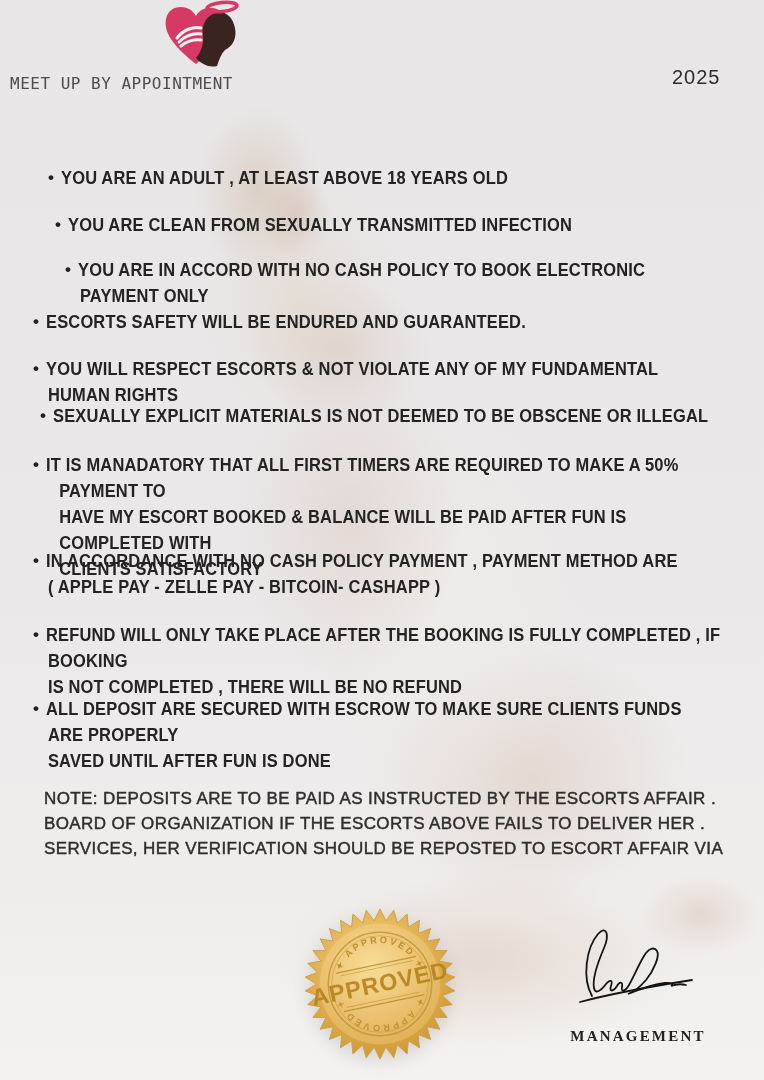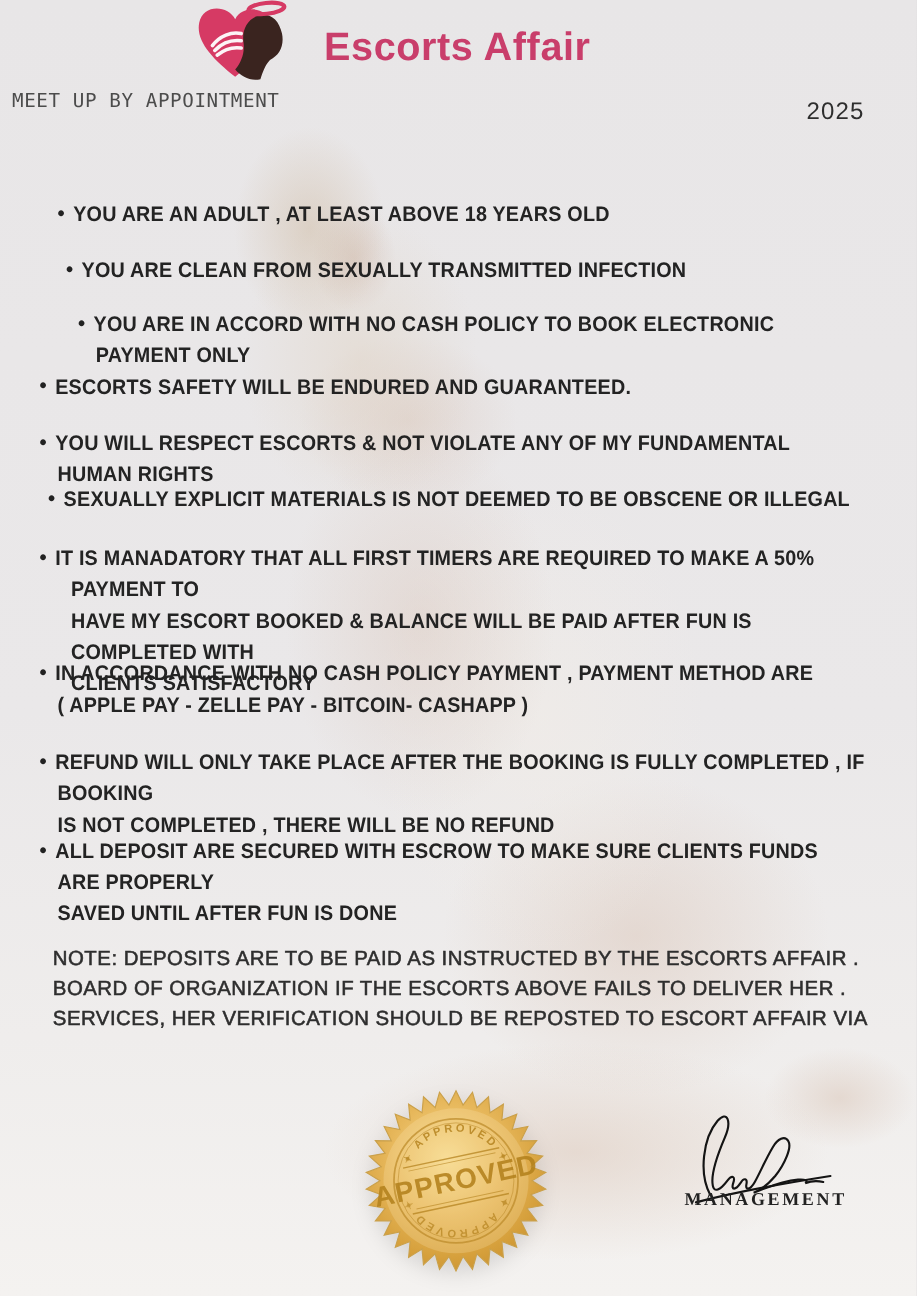--- a/index.html
+++ b/index.html
@@ -24,21 +24,21 @@
   }
   .logo-icon{position:absolute;left:158px;top:0;width:112px;height:84px;}
   .brand-title{
     position:absolute;left:270px;top:20px;
     font-size:33px;font-weight:bold;letter-spacing:.5px;color:#c93e6b;
   }
   .tagline{
     position:absolute;left:10px;top:74px;
     font-family:"DejaVu Sans Mono",monospace;font-size:16px;letter-spacing:.5px;color:#4c4c4c;
   }
-  .year{position:absolute;left:672px;top:66px;font-size:20px;color:#2e2e2e;letter-spacing:1px;margin-top:16px;}
+  .year{position:absolute;left:672px;top:66px;font-size:20px;color:#2e2e2e;letter-spacing:1px;}
   .headline{
     position:absolute;left:0;right:0;top:119px;text-align:center;
     font-size:20.5px;font-weight:bold;letter-spacing:2.6px;color:#d42e63;
   }
   .bullet-item{position:absolute;display:flex;align-items:flex-start;gap:7px;}
   .bullet-marker{font-weight:bold;font-size:17px;line-height:26px;color:#222;}
   .bullet-text{
     font-weight:bold;font-size:17.5px;line-height:26px;color:#232323;
     letter-spacing:.2px;white-space:pre-line;
     transform:scaleX(.94);transform-origin:left top;
@@ -49,42 +49,41 @@
     font-size:17px;line-height:25px;color:#2e2e2e;letter-spacing:.4px;
     -webkit-text-stroke:.45px #2e2e2e;
   }
   .note-body{white-space:pre-line;}
   .note-email{color:#7b8fd6;-webkit-text-stroke:.45px #7b8fd6;cursor:pointer;}
   .seal{position:absolute;left:302px;top:906px;width:156px;height:156px;
         filter:drop-shadow(0 6px 8px rgba(0,0,0,.12));}
   .seal text{font-family:"Liberation Sans",sans-serif;}
   .signature-svg{position:absolute;left:562px;top:926px;width:140px;height:80px;}
   .management-label{
-    position:absolute;left:556px;top:992px;width:164px;text-align:center;
+    position:absolute;left:556px;top:1028px;width:164px;text-align:center;
     font-family:"Liberation Serif",serif;font-weight:bold;font-size:15px;
     letter-spacing:2.2px;color:#222;
   }
 </style>
 </head>
 <body>
 
 <div class="page">
   <div class="bg-figure"></div>
 
   <svg class="logo-icon" viewBox="0 0 110 84">
     <path d="M37 16 C31 4 10 3 7 19 C4 34 18 49 37 64 C45 57 52 51 58 44 C64 37 69 29 67 20 C64 5 43 4 37 16 Z" fill="#d63a64"></path>
     <g stroke="#ffffff" stroke-width="3" stroke-linecap="round" fill="none" opacity=".95">
       <path d="M18 38 C24 30 34 26 42 28"></path>
       <path d="M20 42 C26 36 34 33 42 34"></path>
       <path d="M22 46 C28 41 35 39 42 40"></path>
     </g>
     <path d="M60 12 C48 14 42 24 44 36 C45 44 42 52 37 58 C42 64 50 68 58 66 C60 60 62 54 66 50 C74 46 78 38 76 28 C74 18 68 12 60 12 Z" fill="#3a241f"></path>
     <ellipse cx="63" cy="7" rx="15" ry="4.5" fill="none" stroke="#d63a64" stroke-width="3.5" transform="rotate(-6 63 7)"></ellipse>
   </svg>
-  <div class="brand-title">Escorts Affair</div>
 
   <div class="tagline">MEET UP BY APPOINTMENT</div>
   <div class="year">2025</div>
 
 
   <div class="bullet-item" style="left:48px;top:165px">
     <span class="bullet-marker">•</span>
     <span class="bullet-text">YOU ARE AN ADULT , AT LEAST ABOVE 18 YEARS OLD</span>
   </div>
   <div class="bullet-item" style="left:55px;top:212px">

